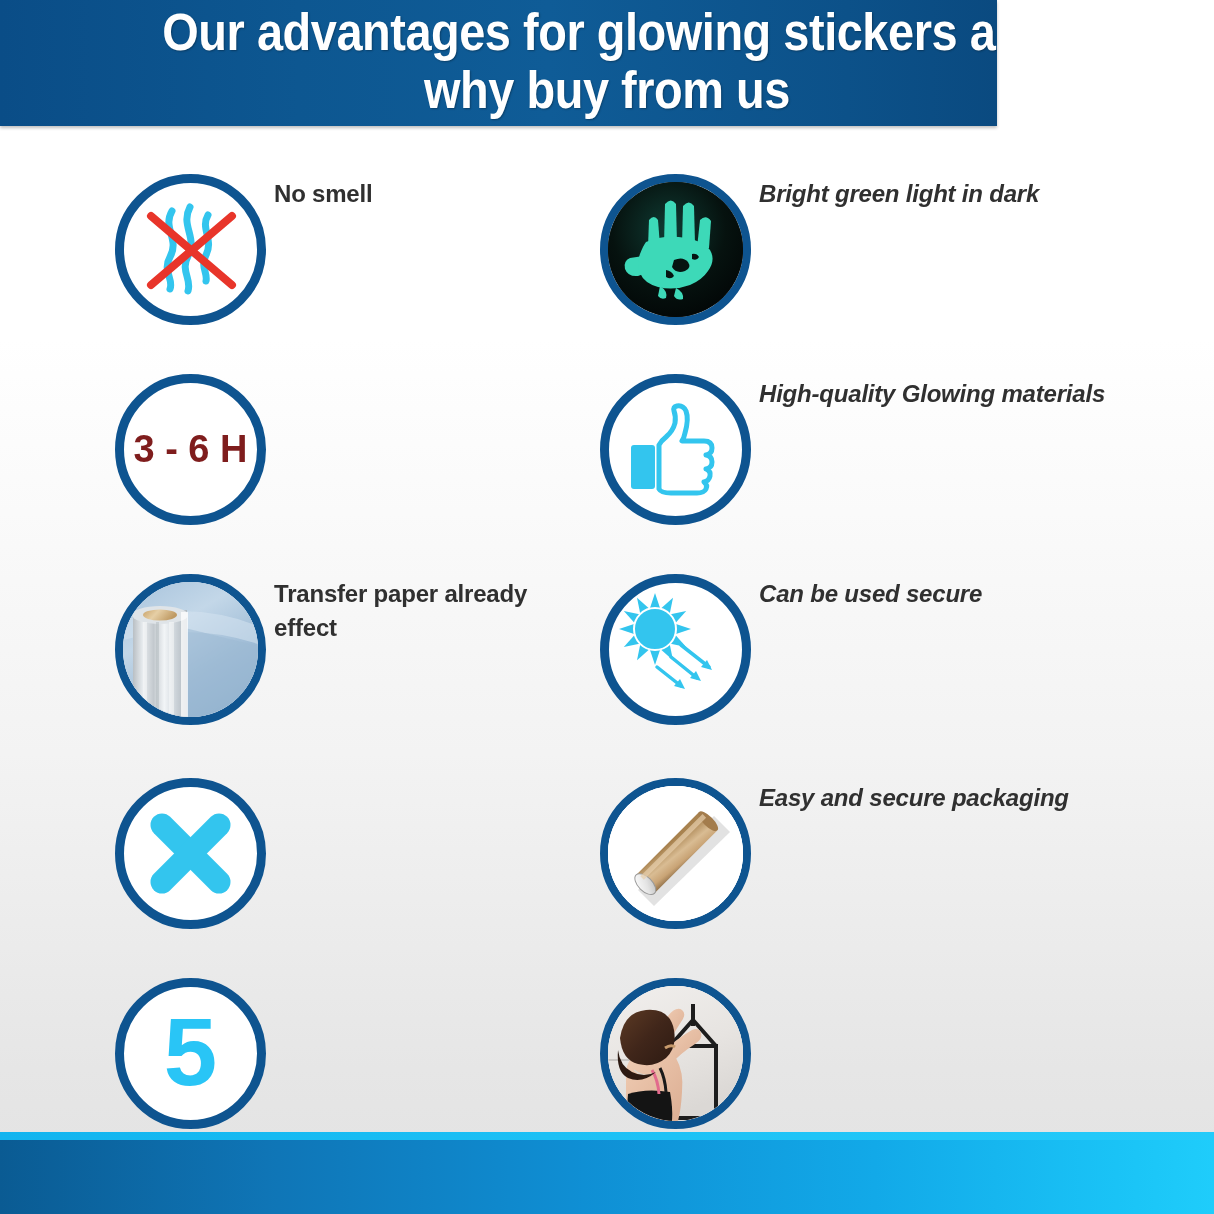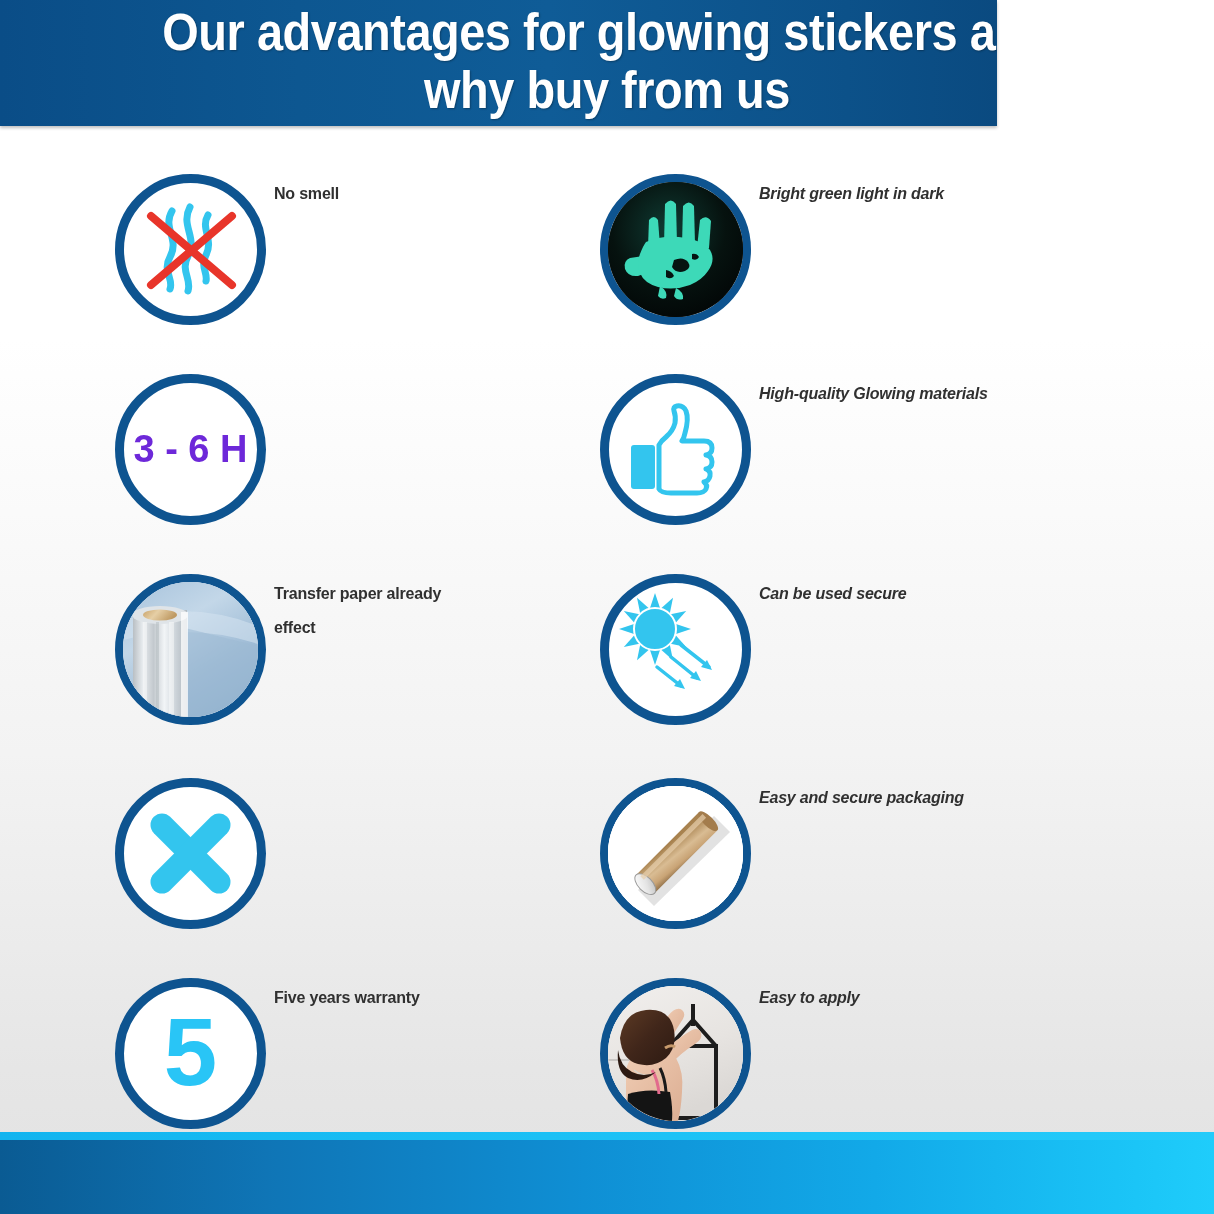--- a/index.html
+++ b/index.html
@@ -109,35 +109,35 @@
     position: absolute;
     left: 0; top: 0; right: 0; bottom: 0;
   }
 
   .feature-label {
     position: absolute;
     left: 166px;
     top: 10px;
     width: 400px;
     color: #303030;
-    font-size: 16px;
+    font-size: 24px;
     font-weight: bold;
     line-height: 34px;
     letter-spacing: -0.2px;
     white-space: pre-line;
   }
 
   
   .hours-text {
     position: absolute;
     left: 0; top: 0; right: 0; bottom: 0;
     display: flex;
     align-items: center;
     justify-content: center;
-    color: #6d28d9;
+    color: #7f1d1d;
     font-size: 38px;
     font-weight: bold;
     letter-spacing: 0px;
   }
 
   
   .five-text {
     position: absolute;
     left: 0; top: 0; right: 0; bottom: 0;
     display: flex;
@@ -397,21 +397,20 @@
           </svg>
         </div>
       </div>
       <div class="feature-label">Easy and secure packaging</div>
     </div>
 
     <div class="feature-item col-0 row-4">
       <div class="icon-circle">
         <div class="five-text">5</div>
       </div>
-      <div class="feature-label">Five years warranty</div>
     </div>
 
     <div class="feature-item col-1 row-4">
       <div class="icon-circle photo">
         <div class="photo-woman">
           <svg width="135" height="135" viewBox="0 0 135 135">
             <defs>
               <linearGradient id="wallGrad" x1="0" y1="0" x2="0.4" y2="1">
                 <stop offset="0%" stop-color="#f1efed"></stop>
                 <stop offset="60%" stop-color="#e7e4e1"></stop>
@@ -450,21 +449,20 @@
 
             <path d="M26 84 q10 8 18 4" stroke="#d9d4cc" stroke-width="1.6" fill="none"></path>
 
             <path d="M12 52 q4 -26 26 -28 q24 -2 28 20 q3 18 -8 28 q-12 10 -28 6 q-16 -4 -18 -26 z" fill="url(#hairGrad)"></path>
             <path d="M10 64 q2 16 14 22 q12 6 24 0 q-14 12 -28 6 q-12 -6 -10 -28 z" fill="#2d1a12"></path>
 
             <path d="M57 62 q6 -4 10 -1" stroke="#c79a6c" stroke-width="3" fill="none"></path>
           </svg>
         </div>
       </div>
-      <div class="feature-label">Easy to apply</div>
     </div>
 
   </div>
 
   <div class="footer-strip"></div>
   <div class="footer-banner"></div>
 
 </div>
 
 </body></html>

